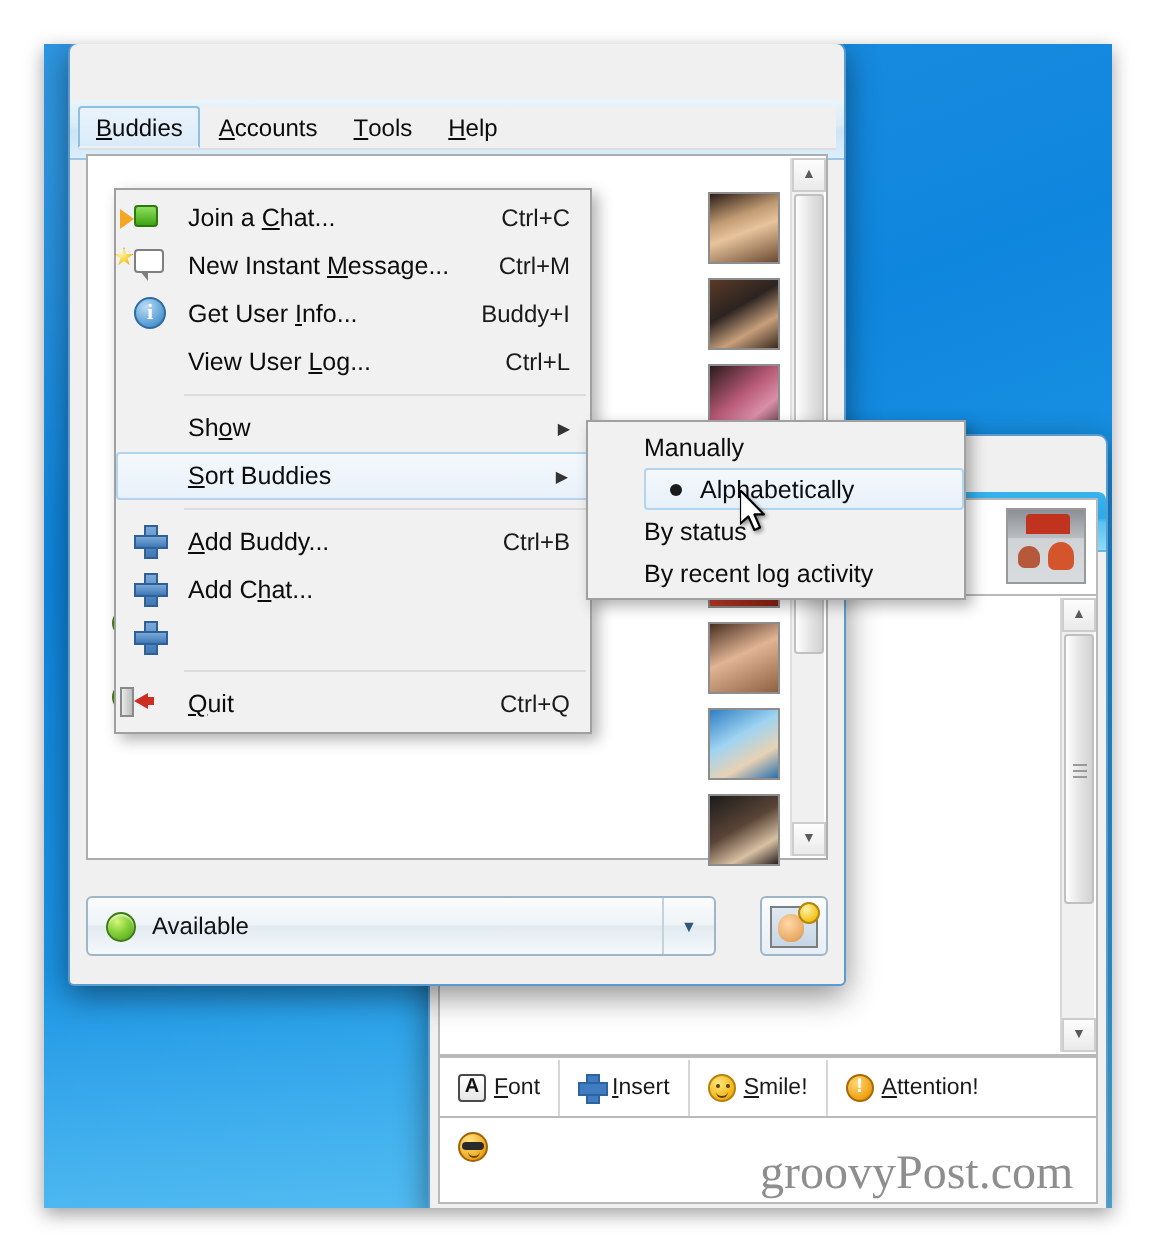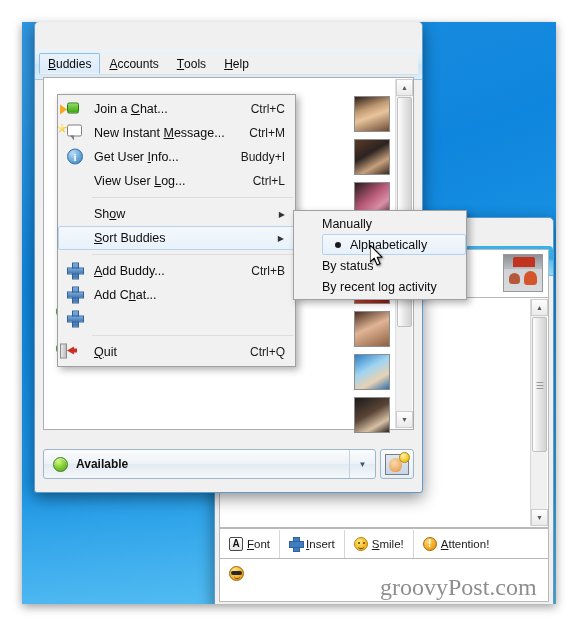--- a/index.html
+++ b/index.html
@@ -278,21 +278,21 @@
     width:15px;height:15px;border-radius:50%;
     background: radial-gradient(circle at 35% 28%, #d6f77e 0%, #86d13a 45%, #4f9c17 100%);
     border:1px solid #3f7d12;
     box-shadow: inset 0 1px 1px rgba(255,255,255,.7);
     flex:none;
   }
   .buddy-name{ font-size:12.5px; color:#0d0d0d; }
 
   #bl-statusbar{
     position:absolute; left:8px; right:8px; bottom:12px; height:32px;
-    display:flex; align-items:center; gap:4px;font-weight:bold;
+    display:flex; gap:22px;
   }
   #status-combo{
     flex:1; height:30px;
     background: linear-gradient(180deg,#fbfcfd 0%,#eef3f7 48%,#e2eaf1 50%,#f4f8fb 100%);
     border:1px solid #9fb6c9; border-radius:3px;
     display:flex; align-items:center; padding-left:9px; gap:8px;
     position:relative;
   }
   #status-combo .caret{
     position:absolute; right:0; top:0; bottom:0; width:26px;
@@ -377,21 +377,21 @@
   .ic-quit{ position:relative; width:16px;height:15px; }
   .ic-quit .door{ position:absolute; right:0; top:0; width:7px;height:15px;
       background: linear-gradient(90deg,#e9e9e9,#bdbdbd); border:1px solid #8a8a8a; }
   .ic-quit .ar{ position:absolute; left:0; top:3px; width:0;height:0;
       border-top:4px solid transparent; border-bottom:4px solid transparent;
       border-right:7px solid #cc2e22; }
   .ic-quit .ar2{ position:absolute; left:5px; top:5px; width:5px;height:4px; background:#cc2e22; }
 
   
   #sort-submenu{
-    position:absolute; left:271px; top:188px; width:174px;
+    position:absolute; left:271px; top:188px; width:190px;
     background:#f1f1f1; border:1px solid #a0a0a0;
     box-shadow: 3px 3px 7px rgba(0,0,0,.30);
     z-index:31; padding:2px 0;
   }
   .smi{
     position:relative; height:21px;
     display:flex; align-items:center;
     padding-left:28px; font-size:12.5px; color:#0c0c0c; cursor:default;
   }
   .smi.hl{

